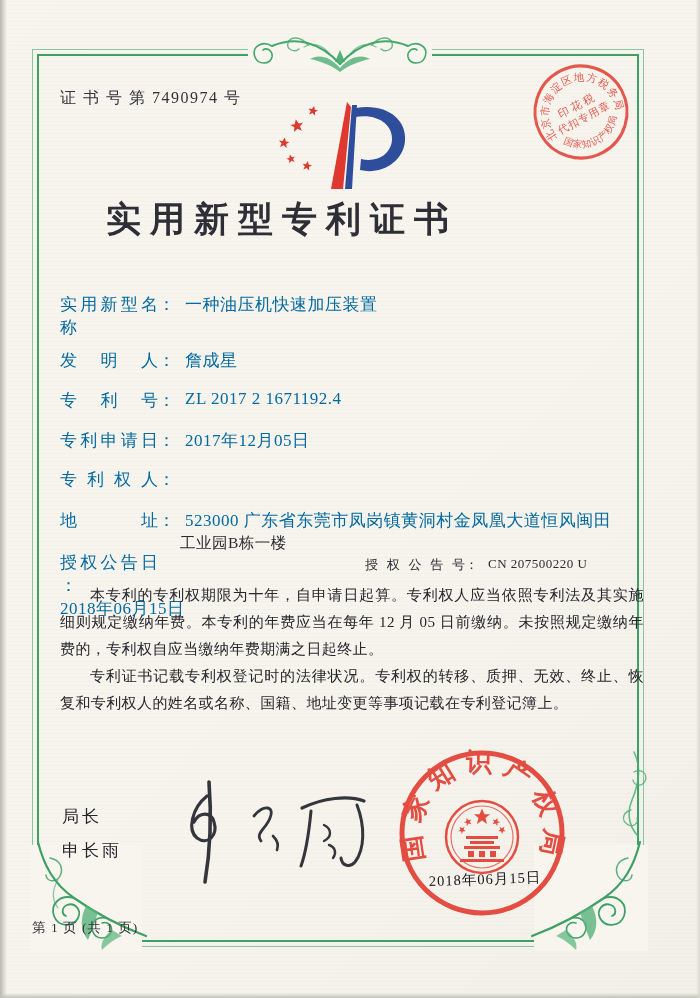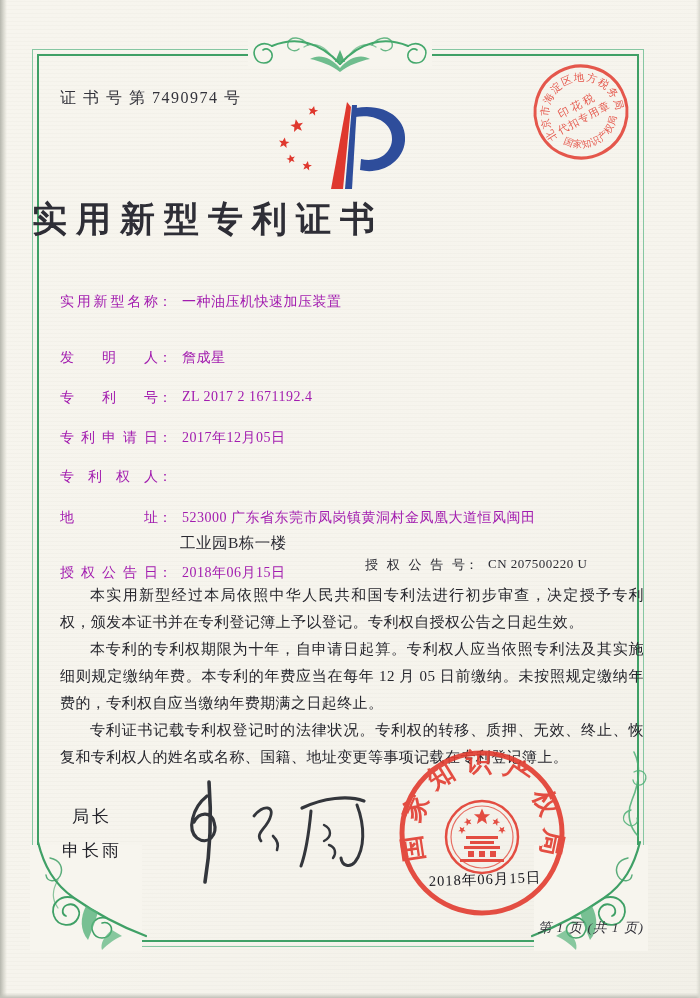--- a/index.html
+++ b/index.html
@@ -20,41 +20,41 @@
   
   .frame-outer{position:absolute;left:32px;top:49px;width:612px;height:898px;
     border:1px solid #86c7a2;box-sizing:border-box;}
   .frame-inner{position:absolute;left:37px;top:54px;width:602px;height:888px;
     border:2.5px solid #3fa066;box-sizing:border-box;}
   .patch{position:absolute;background:#f7f5ee;}
   .orn{position:absolute;}
 
   .cert-no{position:absolute;left:60px;top:88px;font-size:16px;letter-spacing:1.5px;color:#33333b;}
   .logo{position:absolute;left:268px;top:100px;}
-  .title{position:absolute;left:32px;top:196px;width:500px;text-align:left;
+  .title{position:absolute;left:32px;top:196px;width:500px;text-align:center;
     font-size:35px;font-weight:700;letter-spacing:9px;color:#2e2e36;}
 
-  .field{position:absolute;left:60px;display:flex;font-size:14px;color:#a21caf;}
+  .field{position:absolute;left:60px;display:flex;font-size:17px;color:#0369a1;}
   .flabel{display:inline-block;width:98px;text-align:justify;text-align-last:justify;}
   .fcolon{display:inline-block;margin-right:10px;}
   .fvalue{letter-spacing:0.5px;white-space:nowrap;}
   .addr2{position:absolute;left:180px;top:533px;font-size:15.5px;letter-spacing:0.5px;}
   .grant-no{position:absolute;left:365px;top:556px;display:flex;font-size:13px;}
   .grant-no .flabel{width:100px;}
 
   .paras{position:absolute;left:60px;top:582px;width:584px;font-size:15px;
     line-height:27px;text-align:justify;color:#26262d;letter-spacing:0.4px;}
   .paras p{margin:0;text-indent:2em;}
 
-  .signer{position:absolute;left:62px;top:805px;font-size:17px;letter-spacing:3px;color:#26262d;text-align:center;}
+  .signer{position:absolute;left:62px;top:805px;font-size:17px;letter-spacing:3px;color:#26262d;}
   .signer div{margin-bottom:11px;}
   .signature{position:absolute;left:152px;top:778px;}
 
-  .footer{position:absolute;left:32px;top:919px;width:612px;text-align:right;
-    font-size:13.5px;letter-spacing:1px;color:#33333b;font-style:italic;}
+  .footer{position:absolute;left:32px;top:919px;width:612px;text-align:left;
+    font-size:13.5px;letter-spacing:1px;color:#33333b;}
 
   
   .tax-stamp{position:absolute;left:525px;top:56px;transform:rotate(-28deg);opacity:0.85;}
   .office-seal{position:absolute;left:382px;top:733px;opacity:0.9;}
   .seal-date{position:absolute;left:410px;top:870px;width:150px;text-align:center;
     font-size:14.5px;letter-spacing:1px;color:#17171d;transform:rotate(-2deg);
     font-family:"Liberation Serif", serif;}
   .seal-text{font-family:"Liberation Sans", sans-serif;fill:#e23c30;}
 </style>
 </head>
@@ -157,33 +157,32 @@
 <div class="field" style="top:468px;">
   <span class="flabel">专利权人</span>
     <span class="fcolon">：</span>
 </div>
 <div class="field" style="top:509px;">
   <span class="flabel">地址</span>
     <span class="fcolon">：</span>
   <span class="fvalue">523000 广东省东莞市凤岗镇黄洞村金凤凰大道恒风闽田</span>
 </div>
 <div class="addr2">工业园B栋一楼</div>
-<div class="field" style="top:564px;">
+<div class="field" style="top:551px;flex-direction:column;">
   <span class="flabel">授权公告日</span>
     <span class="fcolon">：</span>
   <span class="fvalue">2018年06月15日</span>
 </div>
 <div class="grant-no">
   <span class="flabel">授权公告号</span>
     <span class="fcolon">：</span>
   <span class="fvalue">CN 207500220 U</span>
 </div>
 
 <div class="paras">
-  <p>本实用新型经过本局依照中华人民共和国专利法进行初步审查，决定授予专利权，颁发本证书并在专利登记簿上予以登记。专利权自授权公告之日起生效。</p>
   <p>本专利的专利权期限为十年，自申请日起算。专利权人应当依照专利法及其实施细则规定缴纳年费。本专利的年费应当在每年 12 月 05 日前缴纳。未按照规定缴纳年费的，专利权自应当缴纳年费期满之日起终止。</p>
   <p>专利证书记载专利权登记时的法律状况。专利权的转移、质押、无效、终止、恢复和专利权人的姓名或名称、国籍、地址变更等事项记载在专利登记簿上。</p>
 </div>
 
 <div class="signer">
   <div>局长</div>
   <div>申长雨</div>
 </div>
 
 <svg class="signature" width="230" height="110" viewBox="0 0 230 110">

